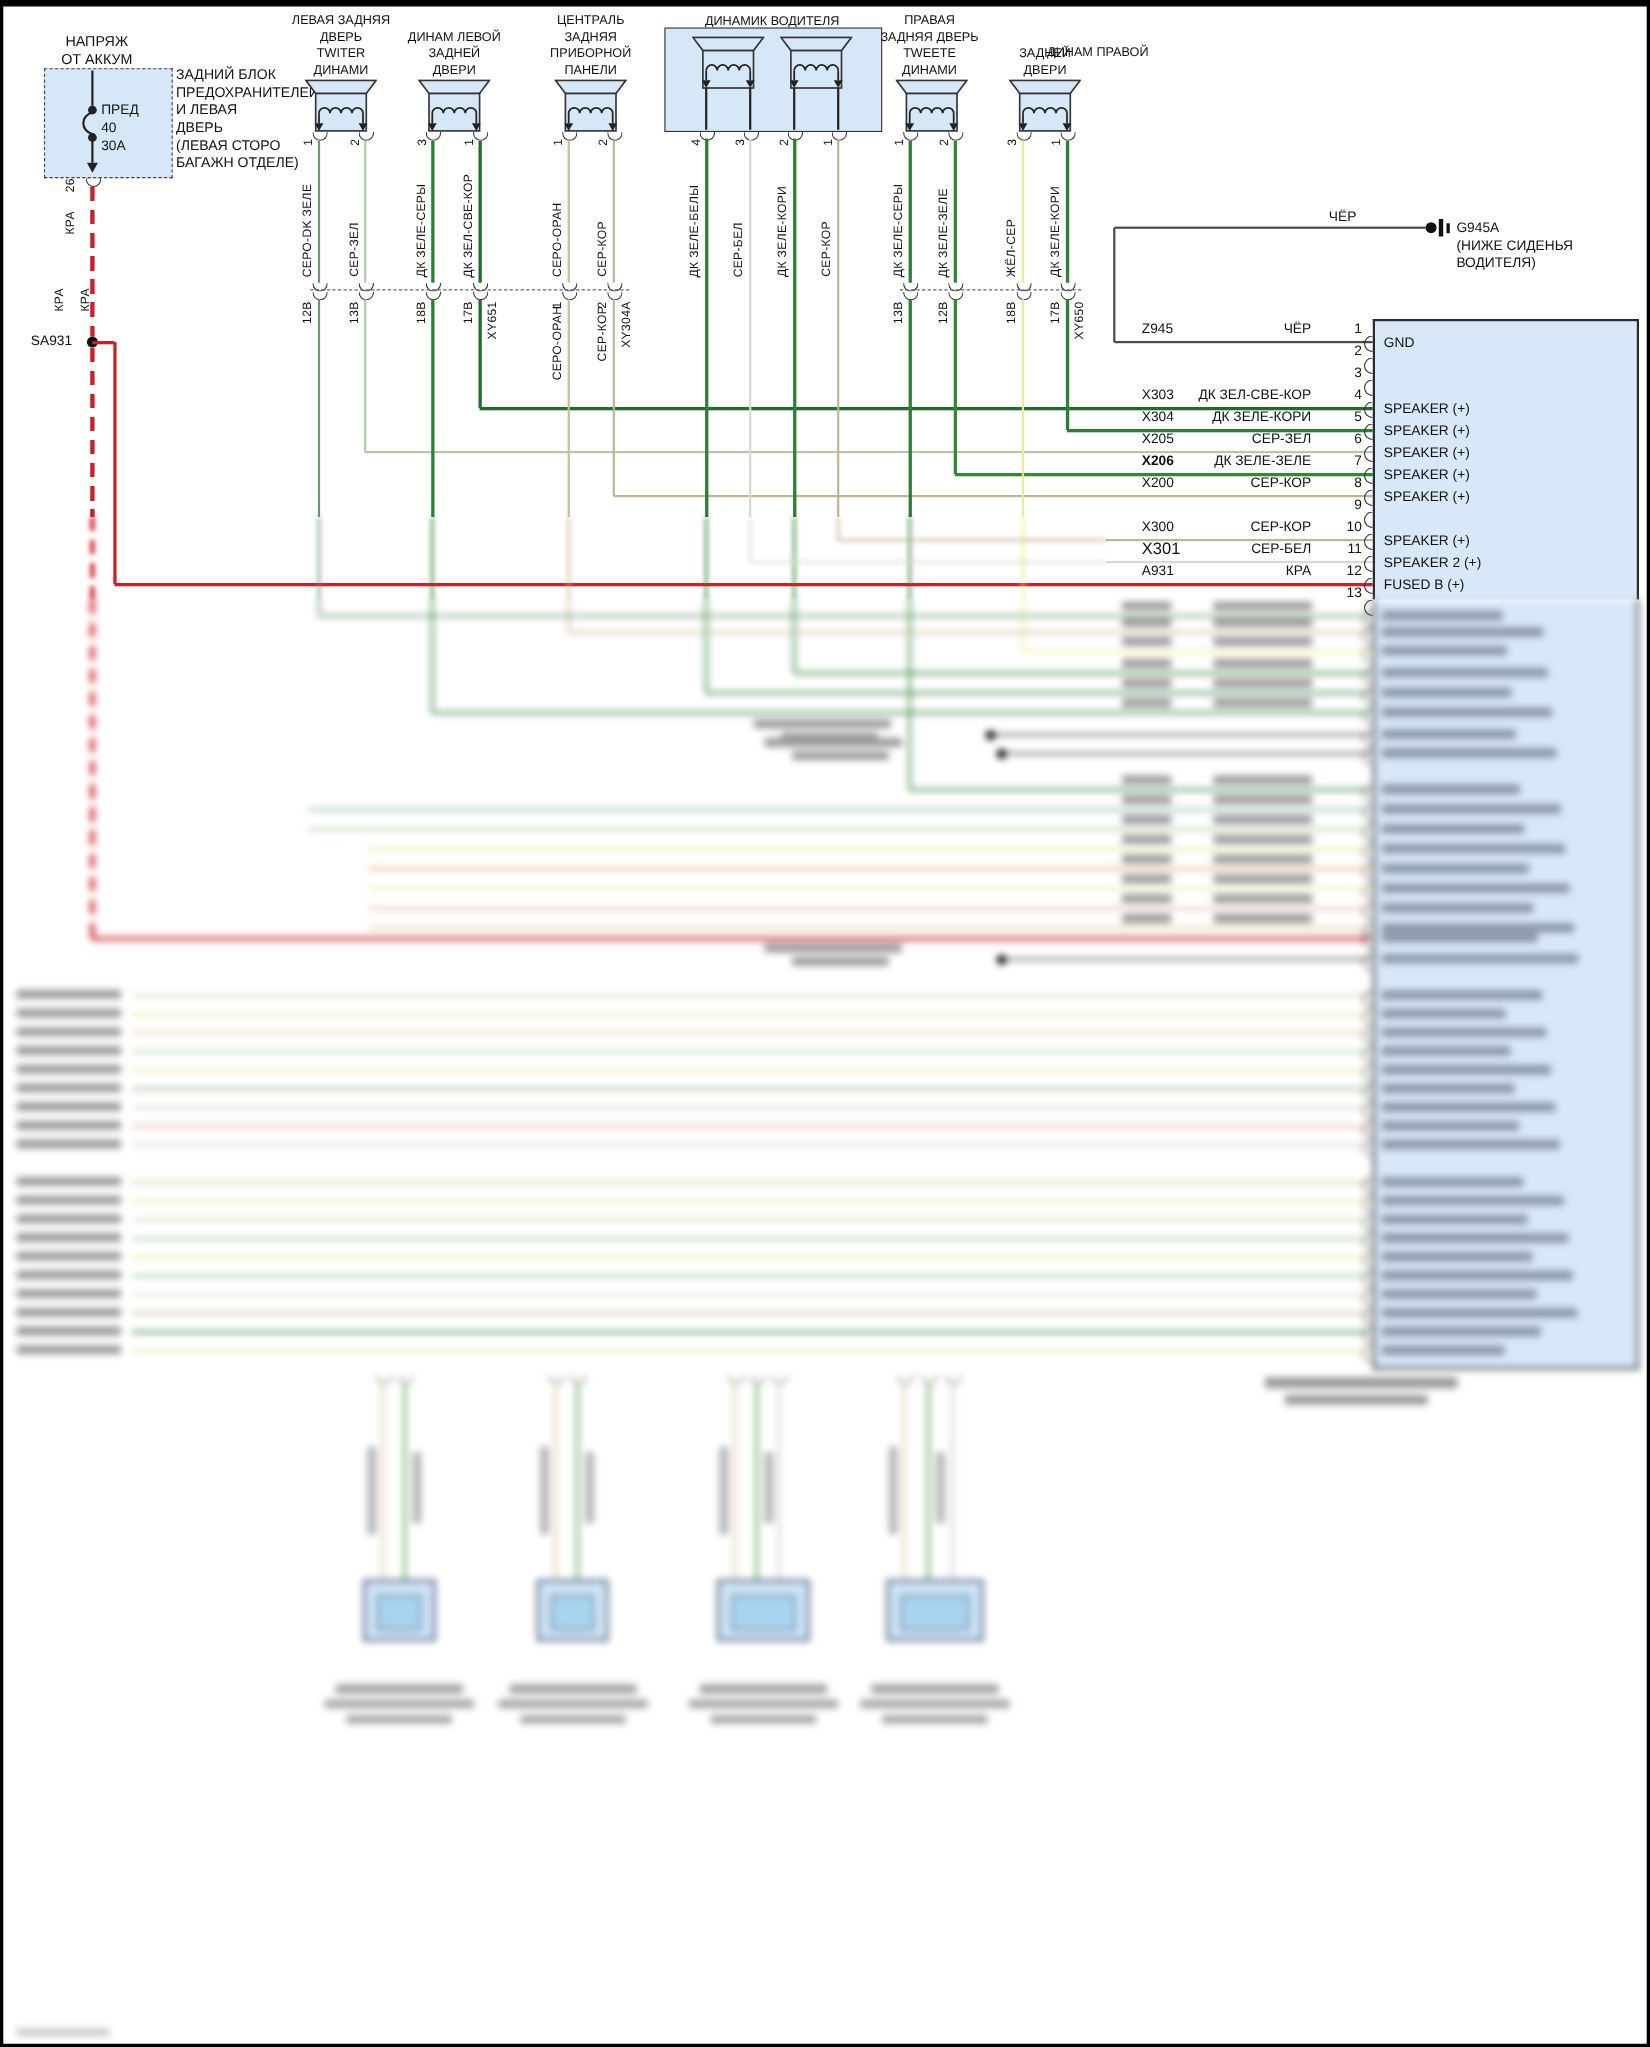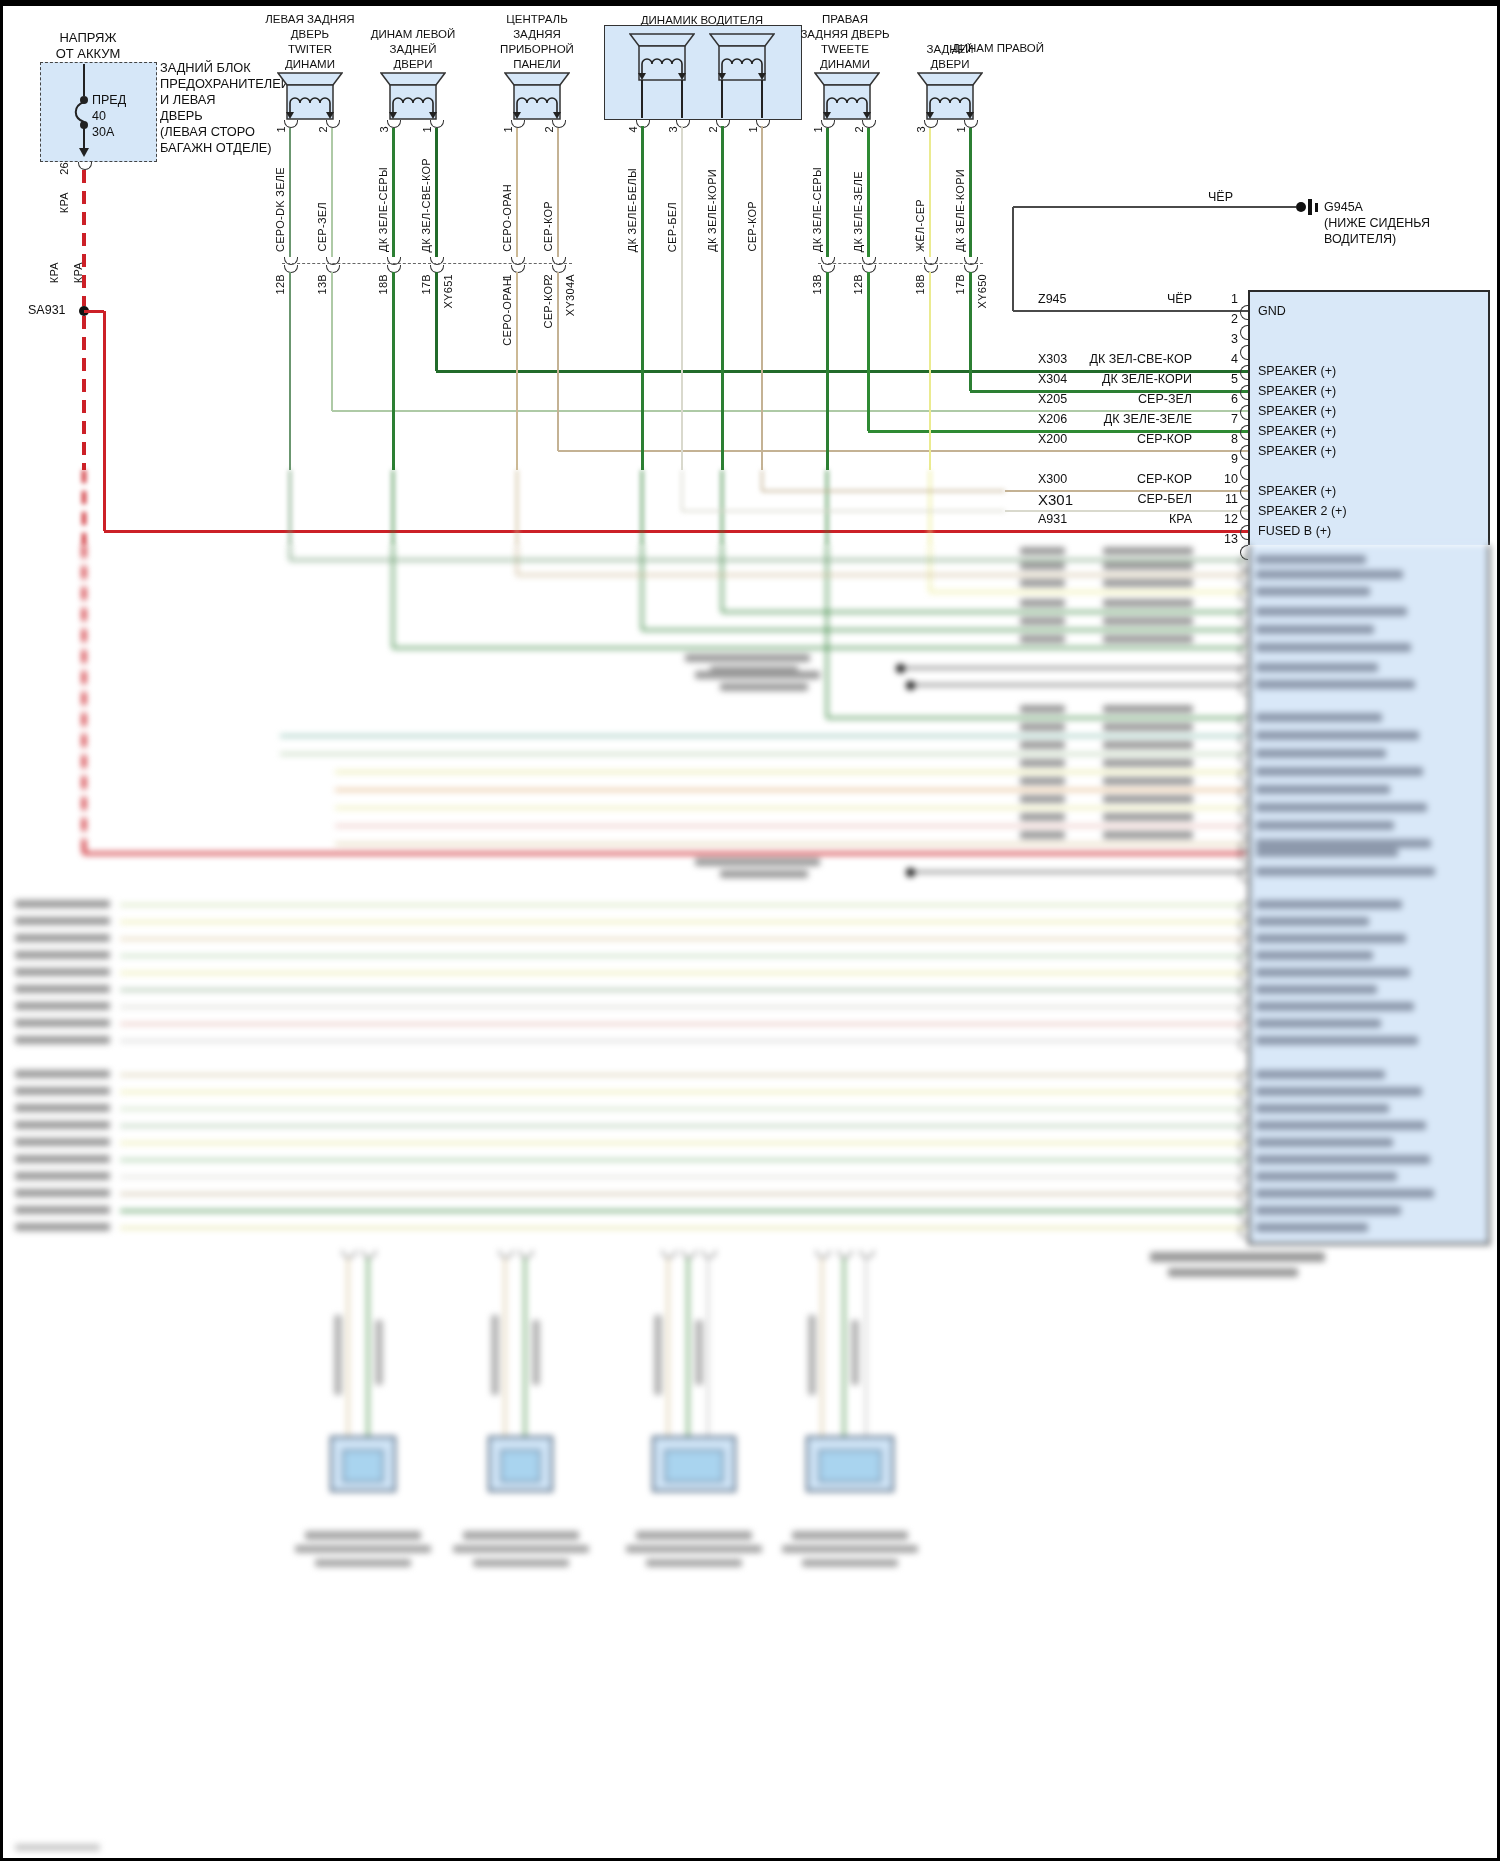--- a/index.html
+++ b/index.html
@@ -386,21 +386,21 @@
       <div class="t" style="position: absolute; left: 1038px; top: 372px; font-size: 12.5px; line-height: 15px;">X304</div>
       <div class="t" style="position: absolute; left: 1080px; top: 372px; font-size: 12.5px; line-height: 15px; width: 112px; text-align: right;">ДК ЗЕЛЕ-КОРИ</div>
       <div class="t" style="position: absolute; left: 1205px; top: 372px; font-size: 12.5px; line-height: 15px; width: 33px; text-align: right;">5</div>
       <div style="position: absolute; left: 1240px; top: 385px; width: 7px; height: 13px; border-top: 1.7px solid rgb(51, 51, 51); border-right: none; border-bottom: 1.7px solid rgb(51, 51, 51); border-left: 1.7px solid rgb(51, 51, 51); border-image: initial; border-radius: 8px 0px 0px 8px;"></div>
       <div class="t" style="position: absolute; left: 1258px; top: 384px; font-size: 12.5px; line-height: 15px;">SPEAKER (+)</div>
       <div class="t" style="position: absolute; left: 1038px; top: 392px; font-size: 12.5px; line-height: 15px;">X205</div>
       <div class="t" style="position: absolute; left: 1080px; top: 392px; font-size: 12.5px; line-height: 15px; width: 112px; text-align: right;">СЕР-ЗЕЛ</div>
       <div class="t" style="position: absolute; left: 1205px; top: 392px; font-size: 12.5px; line-height: 15px; width: 33px; text-align: right;">6</div>
       <div style="position: absolute; left: 1240px; top: 405px; width: 7px; height: 13px; border-top: 1.7px solid rgb(51, 51, 51); border-right: none; border-bottom: 1.7px solid rgb(51, 51, 51); border-left: 1.7px solid rgb(51, 51, 51); border-image: initial; border-radius: 8px 0px 0px 8px;"></div>
       <div class="t" style="position: absolute; left: 1258px; top: 404px; font-size: 12.5px; line-height: 15px;">SPEAKER (+)</div>
-      <div class="t" style="position: absolute; left: 1038px; top: 412px; font-size: 12.5px; line-height: 15px;">X206</div>
+      <div class="t" style="position: absolute; left: 1038px; top: 412px; font-size: 12.5px; line-height: 15px; font-weight: bold;">X206</div>
       <div class="t" style="position: absolute; left: 1080px; top: 412px; font-size: 12.5px; line-height: 15px; width: 112px; text-align: right;">ДК ЗЕЛЕ-ЗЕЛЕ</div>
       <div class="t" style="position: absolute; left: 1205px; top: 412px; font-size: 12.5px; line-height: 15px; width: 33px; text-align: right;">7</div>
       <div style="position: absolute; left: 1240px; top: 425px; width: 7px; height: 13px; border-top: 1.7px solid rgb(51, 51, 51); border-right: none; border-bottom: 1.7px solid rgb(51, 51, 51); border-left: 1.7px solid rgb(51, 51, 51); border-image: initial; border-radius: 8px 0px 0px 8px;"></div>
       <div class="t" style="position: absolute; left: 1258px; top: 424px; font-size: 12.5px; line-height: 15px;">SPEAKER (+)</div>
       <div class="t" style="position: absolute; left: 1038px; top: 432px; font-size: 12.5px; line-height: 15px;">X200</div>
       <div class="t" style="position: absolute; left: 1080px; top: 432px; font-size: 12.5px; line-height: 15px; width: 112px; text-align: right;">СЕР-КОР</div>
       <div class="t" style="position: absolute; left: 1205px; top: 432px; font-size: 12.5px; line-height: 15px; width: 33px; text-align: right;">8</div>
       <div style="position: absolute; left: 1240px; top: 445px; width: 7px; height: 13px; border-top: 1.7px solid rgb(51, 51, 51); border-right: none; border-bottom: 1.7px solid rgb(51, 51, 51); border-left: 1.7px solid rgb(51, 51, 51); border-image: initial; border-radius: 8px 0px 0px 8px;"></div>
       <div class="t" style="position: absolute; left: 1258px; top: 444px; font-size: 12.5px; line-height: 15px;">SPEAKER (+)</div>
       <div class="t" style="position: absolute; left: 1205px; top: 452px; font-size: 12.5px; line-height: 15px; width: 33px; text-align: right;">9</div>

